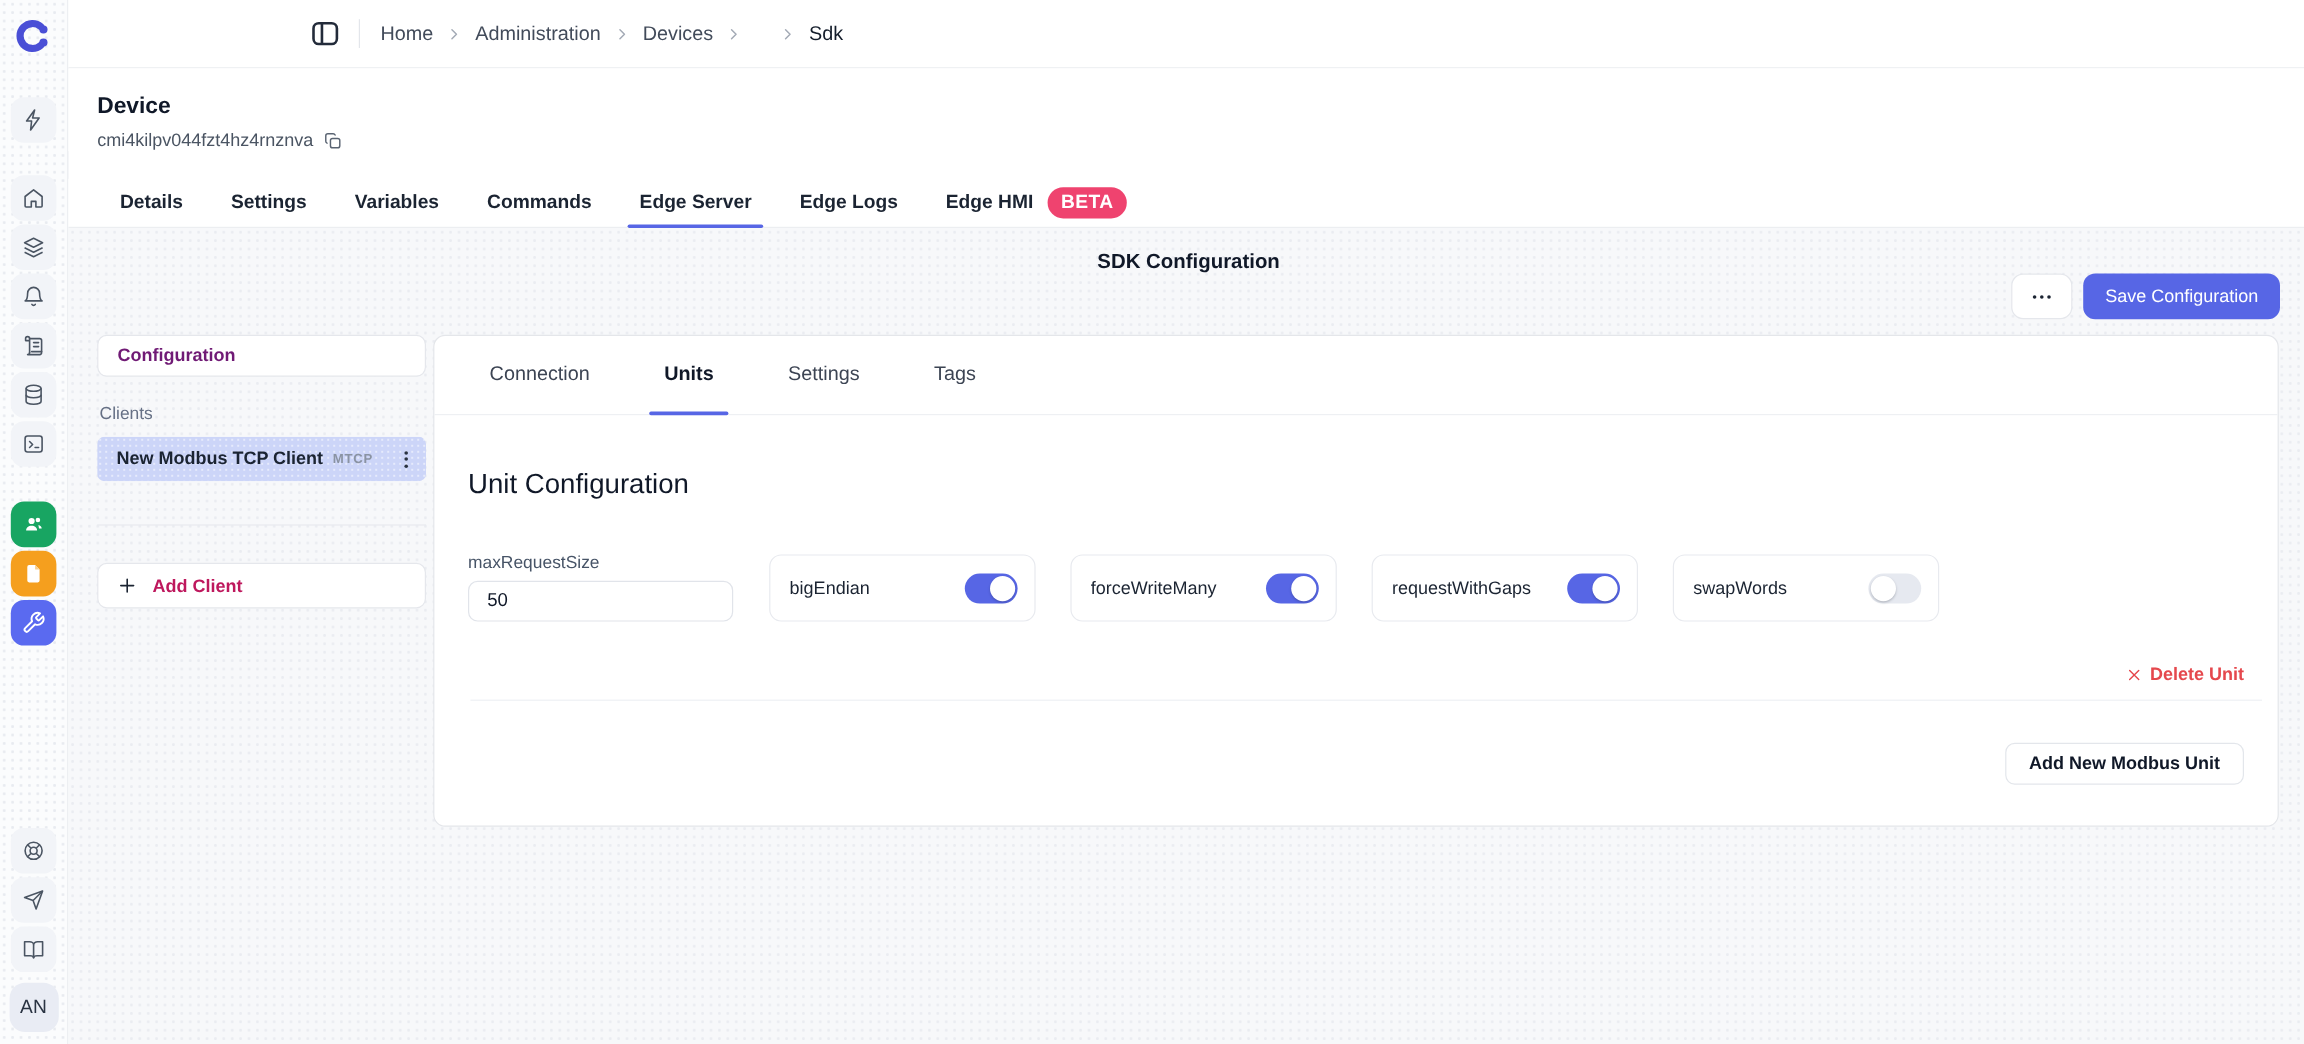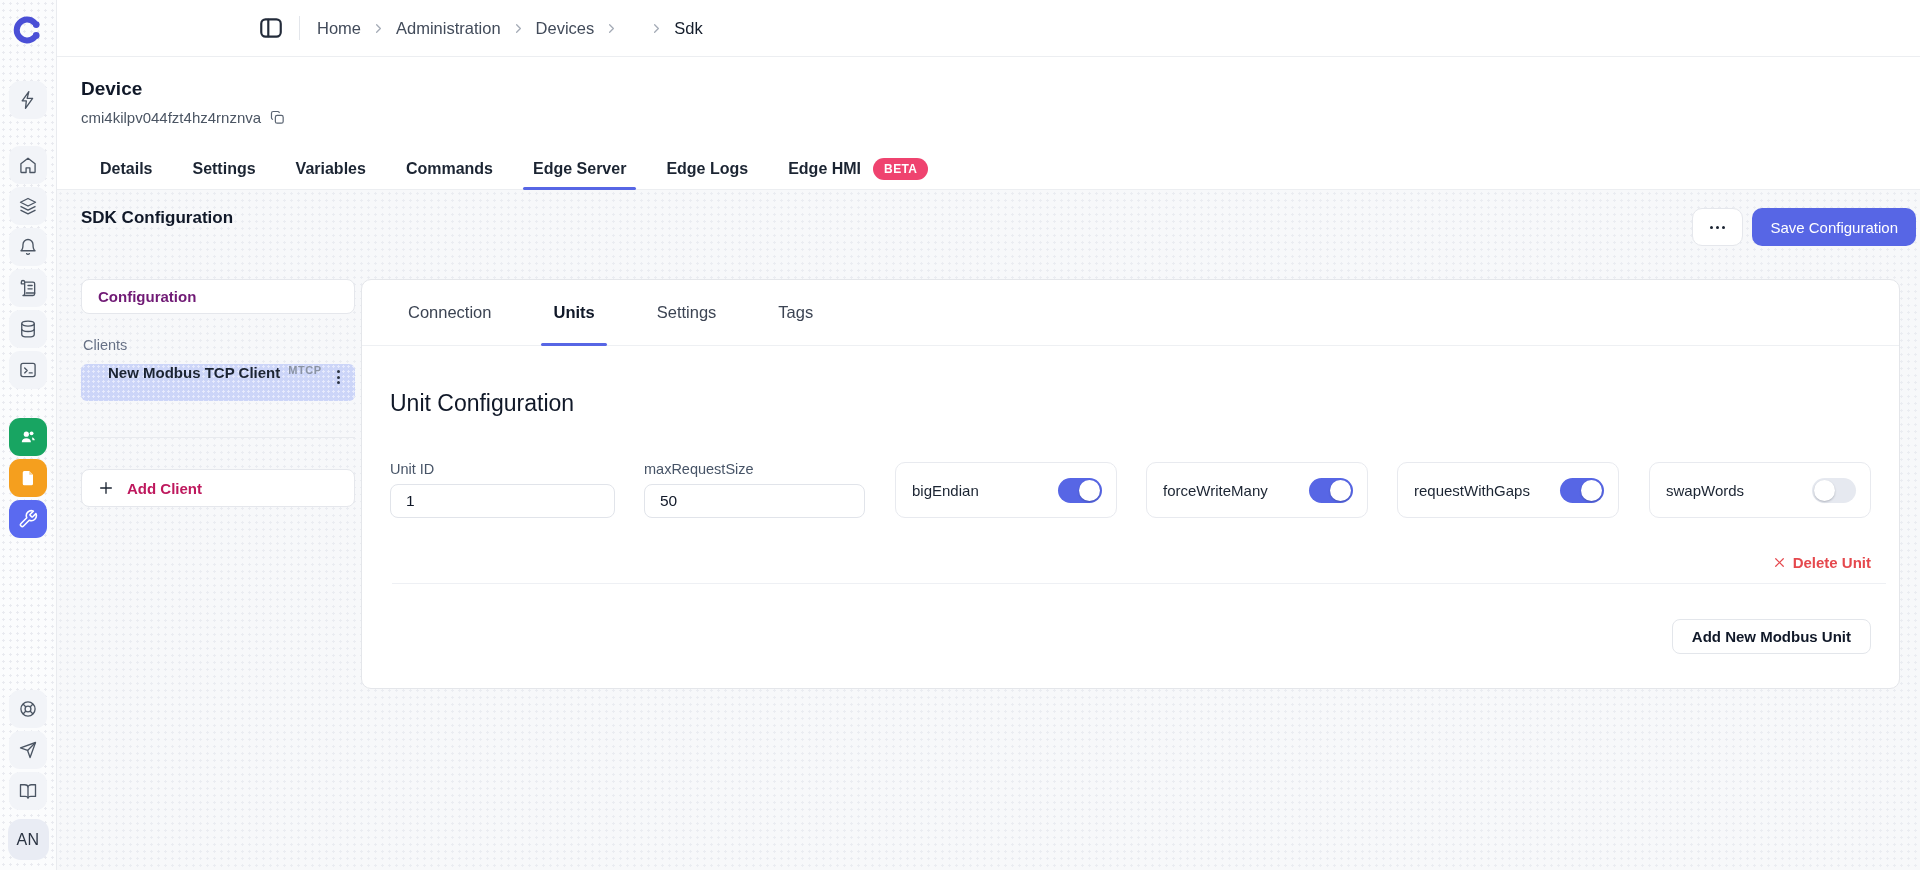--- a/index.html
+++ b/index.html
@@ -73,33 +73,33 @@
   .tab {
     display:flex; align-items:center; padding:0 10px; position:relative;
     font-size:16px; font-weight:600; color:#1b2432; cursor:pointer; white-space:nowrap;
   }
   .tab.active::after {
     content:""; position:absolute; left:0; right:0; bottom:-1px;
     height:3px; background:#5766e5; border-radius:2px;
   }
   .beta-pill {
     margin-left:12px; background:#ef436f; color:#fff;
-    font-size:12px; font-weight:700; letter-spacing:.4px;
+    font-size:16px; font-weight:700; letter-spacing:.4px;
     padding:4px 11px; border-radius:999px;
   }
 
   
   .content {
     flex:1 1 auto; background:#f7f8fa;
     background-image:radial-gradient(circle, rgba(120,130,160,.10) 1px, transparent 1.3px);
     background-size:7px 7px;
   }
   .section-head {
-    display:flex; align-items:flex-start;
-    padding:18px 4px 0 24px; height:58px;
+    display:flex; align-items:center;
+    padding:18px 20px 0 24px; height:58px;flex-direction:column;
   }
   .section-title { font-size:17px; font-weight:700; color:#101828; }
   .section-actions { margin-left:auto; display:flex; gap:9px; }
   .more-btn {
     width:51px; height:38px; background:#fff; border:1px solid #e5e7ec; border-radius:10px;
     display:flex; align-items:center; justify-content:center; gap:3px; cursor:pointer;
   }
   .more-btn i { width:3px; height:3px; border-radius:50%; background:#1b2432; }
   .save-btn {
     height:38px; padding:0 18px; background:#5766e5; border:none; border-radius:10px;
@@ -113,21 +113,21 @@
   .config-box {
     height:35px; background:#fff; border:1px solid #e5e7ec; border-radius:8px;
     display:flex; align-items:center; padding-left:16px;
     font-size:15px; font-weight:600; color:#701a75; cursor:pointer;
   }
   .clients-label { margin:23px 0 11px 2px; font-size:14.5px; color:#667085; }
   .client-row {
     height:37px; border-radius:6px; background:#ccd5f8;
     background-image:radial-gradient(circle, rgba(255,255,255,.5) 1px, transparent 1.2px);
     background-size:5px 5px;
-    display:flex; align-items:flex-start; padding:0 9px 0 27px; cursor:pointer;
+    display:flex; align-items:center; padding:0 9px 0 16px; cursor:pointer;
   }
   .client-name { font-size:15px; font-weight:700; color:#1b2432; }
   .client-type { font-size:11px; font-weight:600; color:#8a93a3; letter-spacing:.6px; margin-left:8px; }
   .client-kebab { margin-left:auto; display:flex; flex-direction:column; gap:2.5px; padding:6px; cursor:pointer; }
   .client-kebab i { width:3px; height:3px; border-radius:50%; background:#2a3342; }
   .left-divider { border:none; border-top:1px solid #e8eaee; margin-top:36px; }
   .add-client-btn {
     margin-top:31px; height:38px; width:100%;
     background:#fff; border:1px solid #e5e7ec; border-radius:8px;
     display:flex; align-items:center; gap:13px; padding:0 0 0 16px;
@@ -406,24 +406,20 @@
             <span class="card-tab">Connection</span>
             <span class="card-tab active">Units</span>
             <span class="card-tab">Settings</span>
             <span class="card-tab">Tags</span>
           </div>
 
           <div class="card-body">
             <h2 class="unit-heading">Unit Configuration</h2>
 
             <div class="form-row">
-              <div class="field f1">
-                <label class="field-label">Unit ID</label>
-                <input type="text" value="1" style="">
-              </div>
               <div class="field f2">
                 <label class="field-label">maxRequestSize</label>
                 <input type="text" value="50" style="">
               </div>
 
               <div class="toggle-card">
                 <span class="toggle-label">bigEndian</span>
                 <span class="switch on"></span>
               </div>
               <div class="toggle-card">

